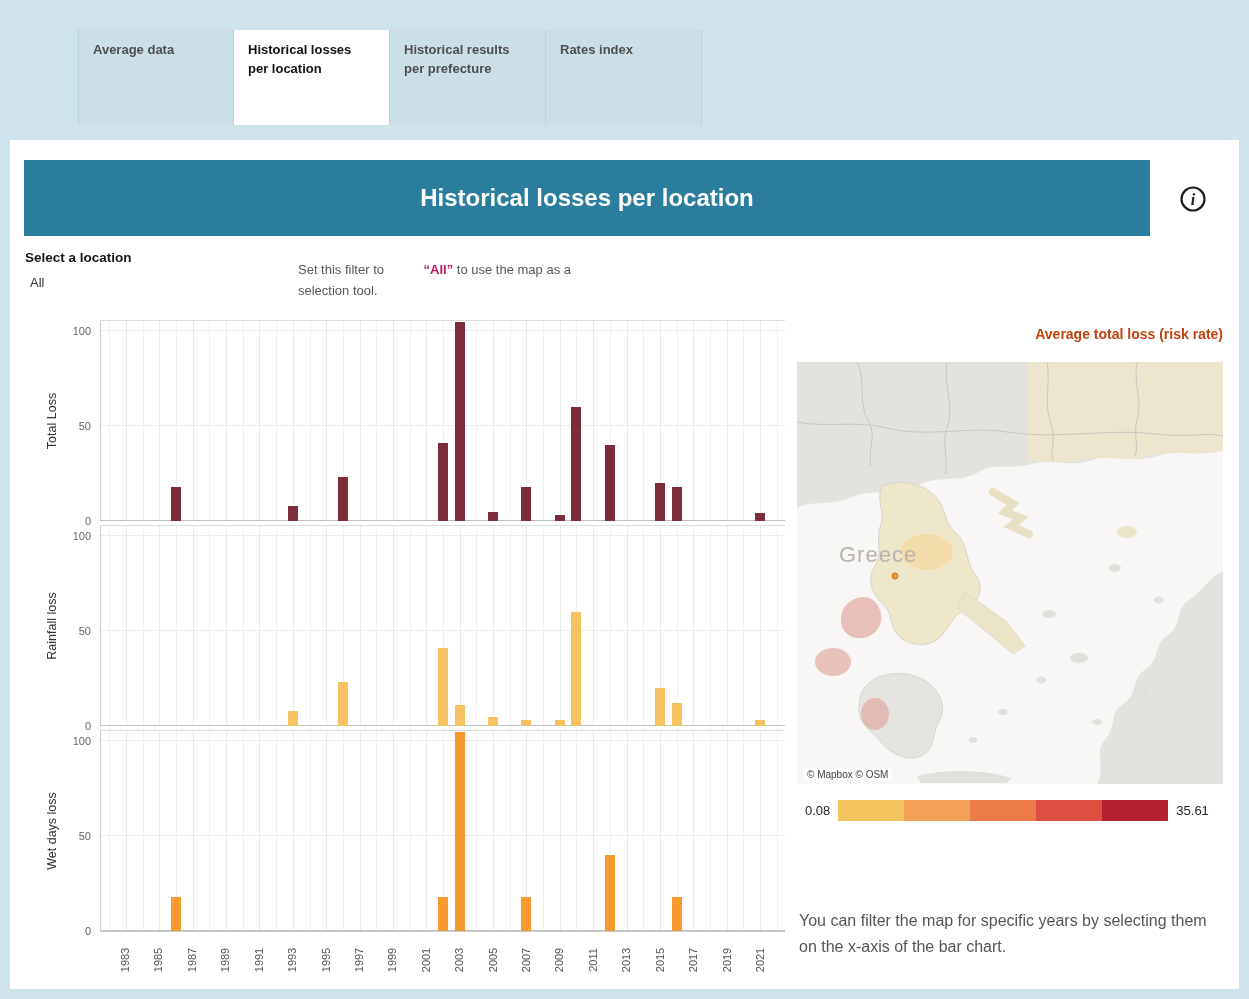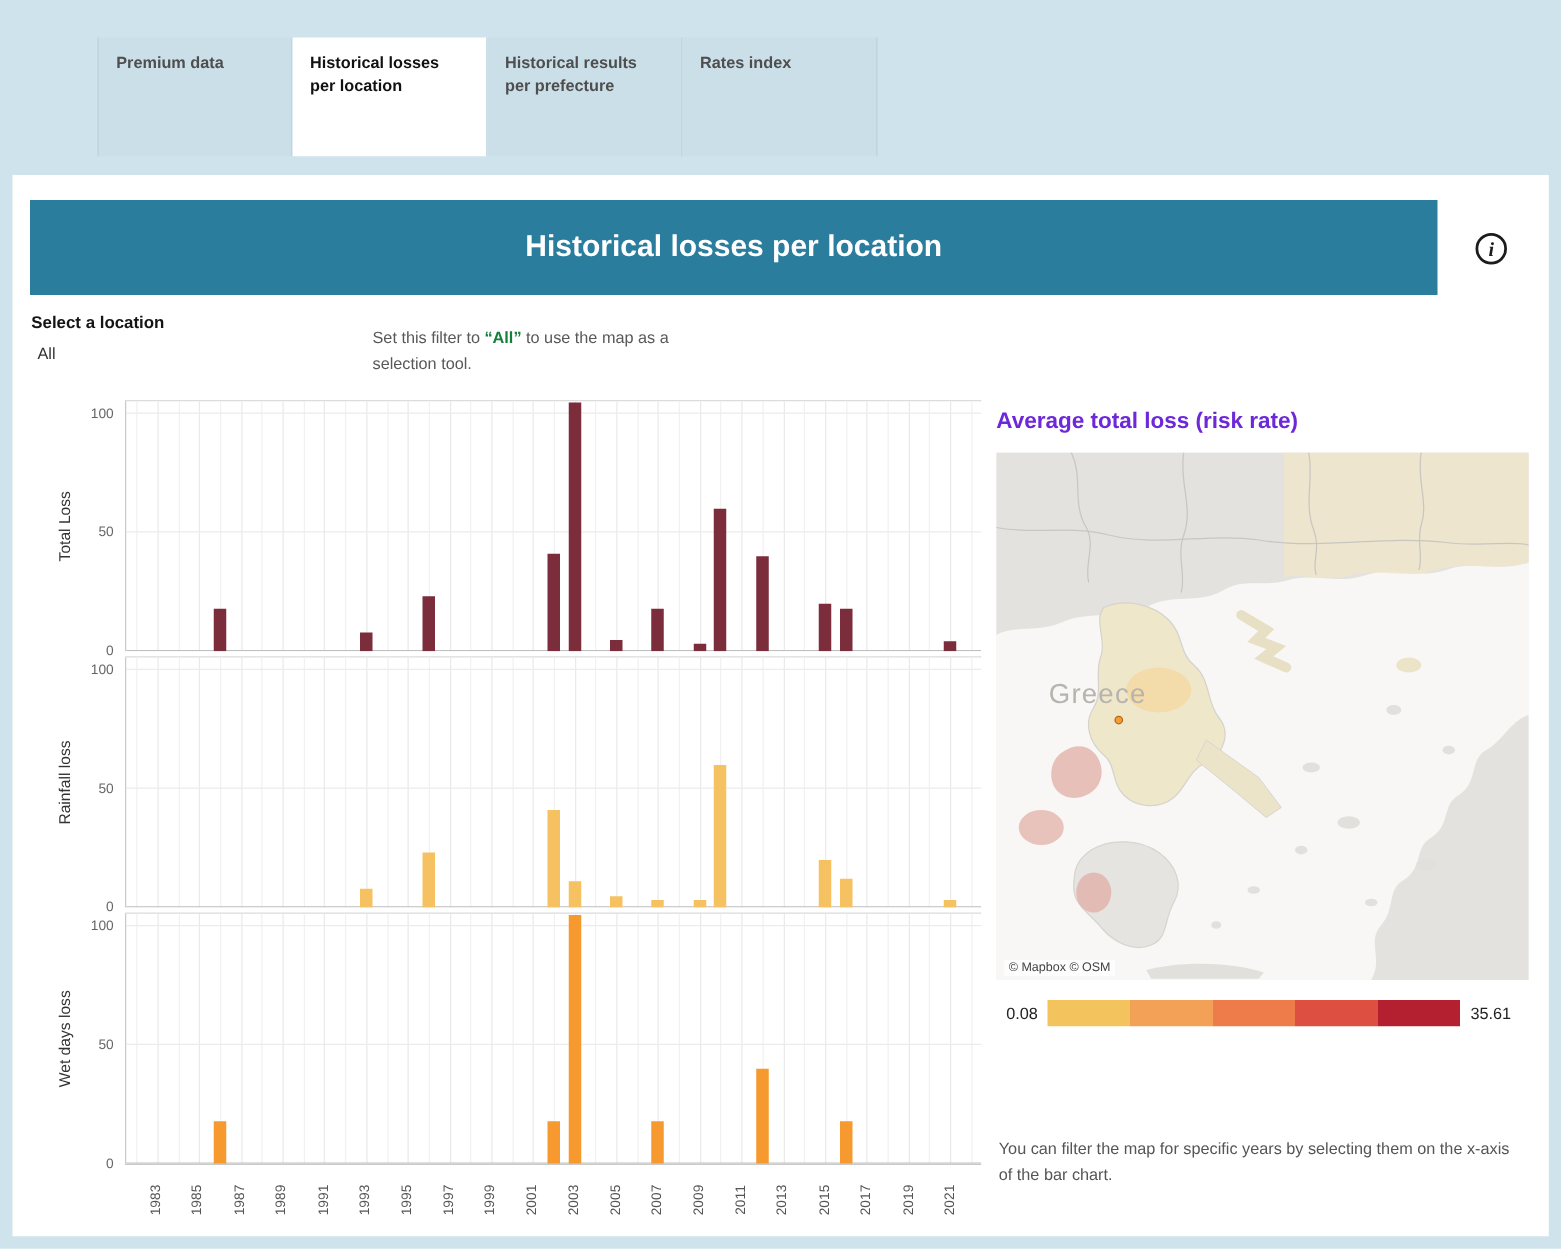--- a/index.html
+++ b/index.html
@@ -28,21 +28,21 @@
   .banner {
     position:absolute; left:14px; top:20px; width:1126px; height:76px;
     background:#2b7d9e; color:#fff; text-align:center; line-height:76px;
     font-size:24px; font-weight:700;
   }
   .info-btn { position:absolute; left:1168px; top:44px; width:30px; height:30px; cursor:pointer; }
 
   .filter-label { position:absolute; left:15px; top:110px; font-size:13.5px; font-weight:700; color:#151515; }
   .filter-value { position:absolute; left:20px; top:135px; font-size:13px; color:#333; min-width:130px; cursor:pointer; }
   .filter-hint  { position:absolute; left:288px; top:119px; width:285px; font-size:13px; color:#585858; line-height:1.62; }
-  .filter-hint b { color:#15803d; }
+  .filter-hint b { color:#be185d;margin-left:36px; }
 
   
   .charts { position:absolute; left:90px; top:180px; width:685px; height:612px; }
   .chart-panel { position:absolute; left:0; width:685px; height:200px; border-top:1px solid #dcdcdc; }
   .chart-panel:nth-of-type(1) { top:0; }
   .chart-panel:nth-of-type(2) { top:205px; }
   .chart-panel:nth-of-type(3) { top:410px; border-bottom:1px solid #c9c9c9; }
   .plot { position:absolute; left:0; top:0; right:0; bottom:0; overflow:hidden; border-left:1px solid #c9c9c9; }
   .vgrid { position:absolute; top:0; bottom:0; width:1px; background:#f1f1f1; }
   .vgrid.major { background:#eaeaea; }
@@ -57,36 +57,36 @@
   }
   .x-axis { position:absolute; left:90px; top:795px; width:685px; height:52px; }
   .x-label {
     position:absolute; top:25px;
     transform:translate(-50%,-50%) rotate(-90deg);
     font-size:11px; color:#555; white-space:nowrap; cursor:pointer;
   }
 
   
   .map-col { position:absolute; left:787px; top:186px; width:426px; height:660px; }
-  .map-title { position:absolute; left:0; top:0; width:426px; text-align:left; font-size:18px; font-weight:700; color:#6d28d9; }
+  .map-title { position:absolute; left:0; top:0; width:426px; text-align:right; font-size:14px; font-weight:700; color:#c2410c; }
   .map { position:absolute; left:0; top:36px; width:426px; height:422px; background:#f8f7f5; cursor:pointer; }
   .map svg { display:block; width:100%; height:100%; }
   .attribution {
     position:absolute; left:6px; bottom:3px; font-size:10px; color:#444;
     background:rgba(255,255,255,.78); padding:1px 4px;
   }
   .legend { position:absolute; left:0; top:474px; display:flex; align-items:center; gap:8px; padding-left:8px; font-size:13px; color:#222; white-space:nowrap; }
   .legend-bar { width:330px; height:21px; }
-  .map-caption { position:absolute; left:2px; top:582px; width:420px; font-size:13px; color:#555; line-height:1.62; }
+  .map-caption { position:absolute; left:2px; top:582px; width:420px; font-size:16px; color:#555; line-height:1.62; }
 </style>
 </head>
 <body>
 
 <div class="tab-strip" id="tab-bar">
-    <div class="tab"><span>Premium data</span></div>
+    <div class="tab"><span>Average data</span></div>
     <div class="tab active"><span>Historical losses per location</span></div>
     <div class="tab"><span>Historical results per prefecture</span></div>
     <div class="tab"><span>Rates index</span></div>
   </div>
 
 <div class="sheet">
 
   <div class="banner">
     <span>Historical losses per location</span>
   </div>

